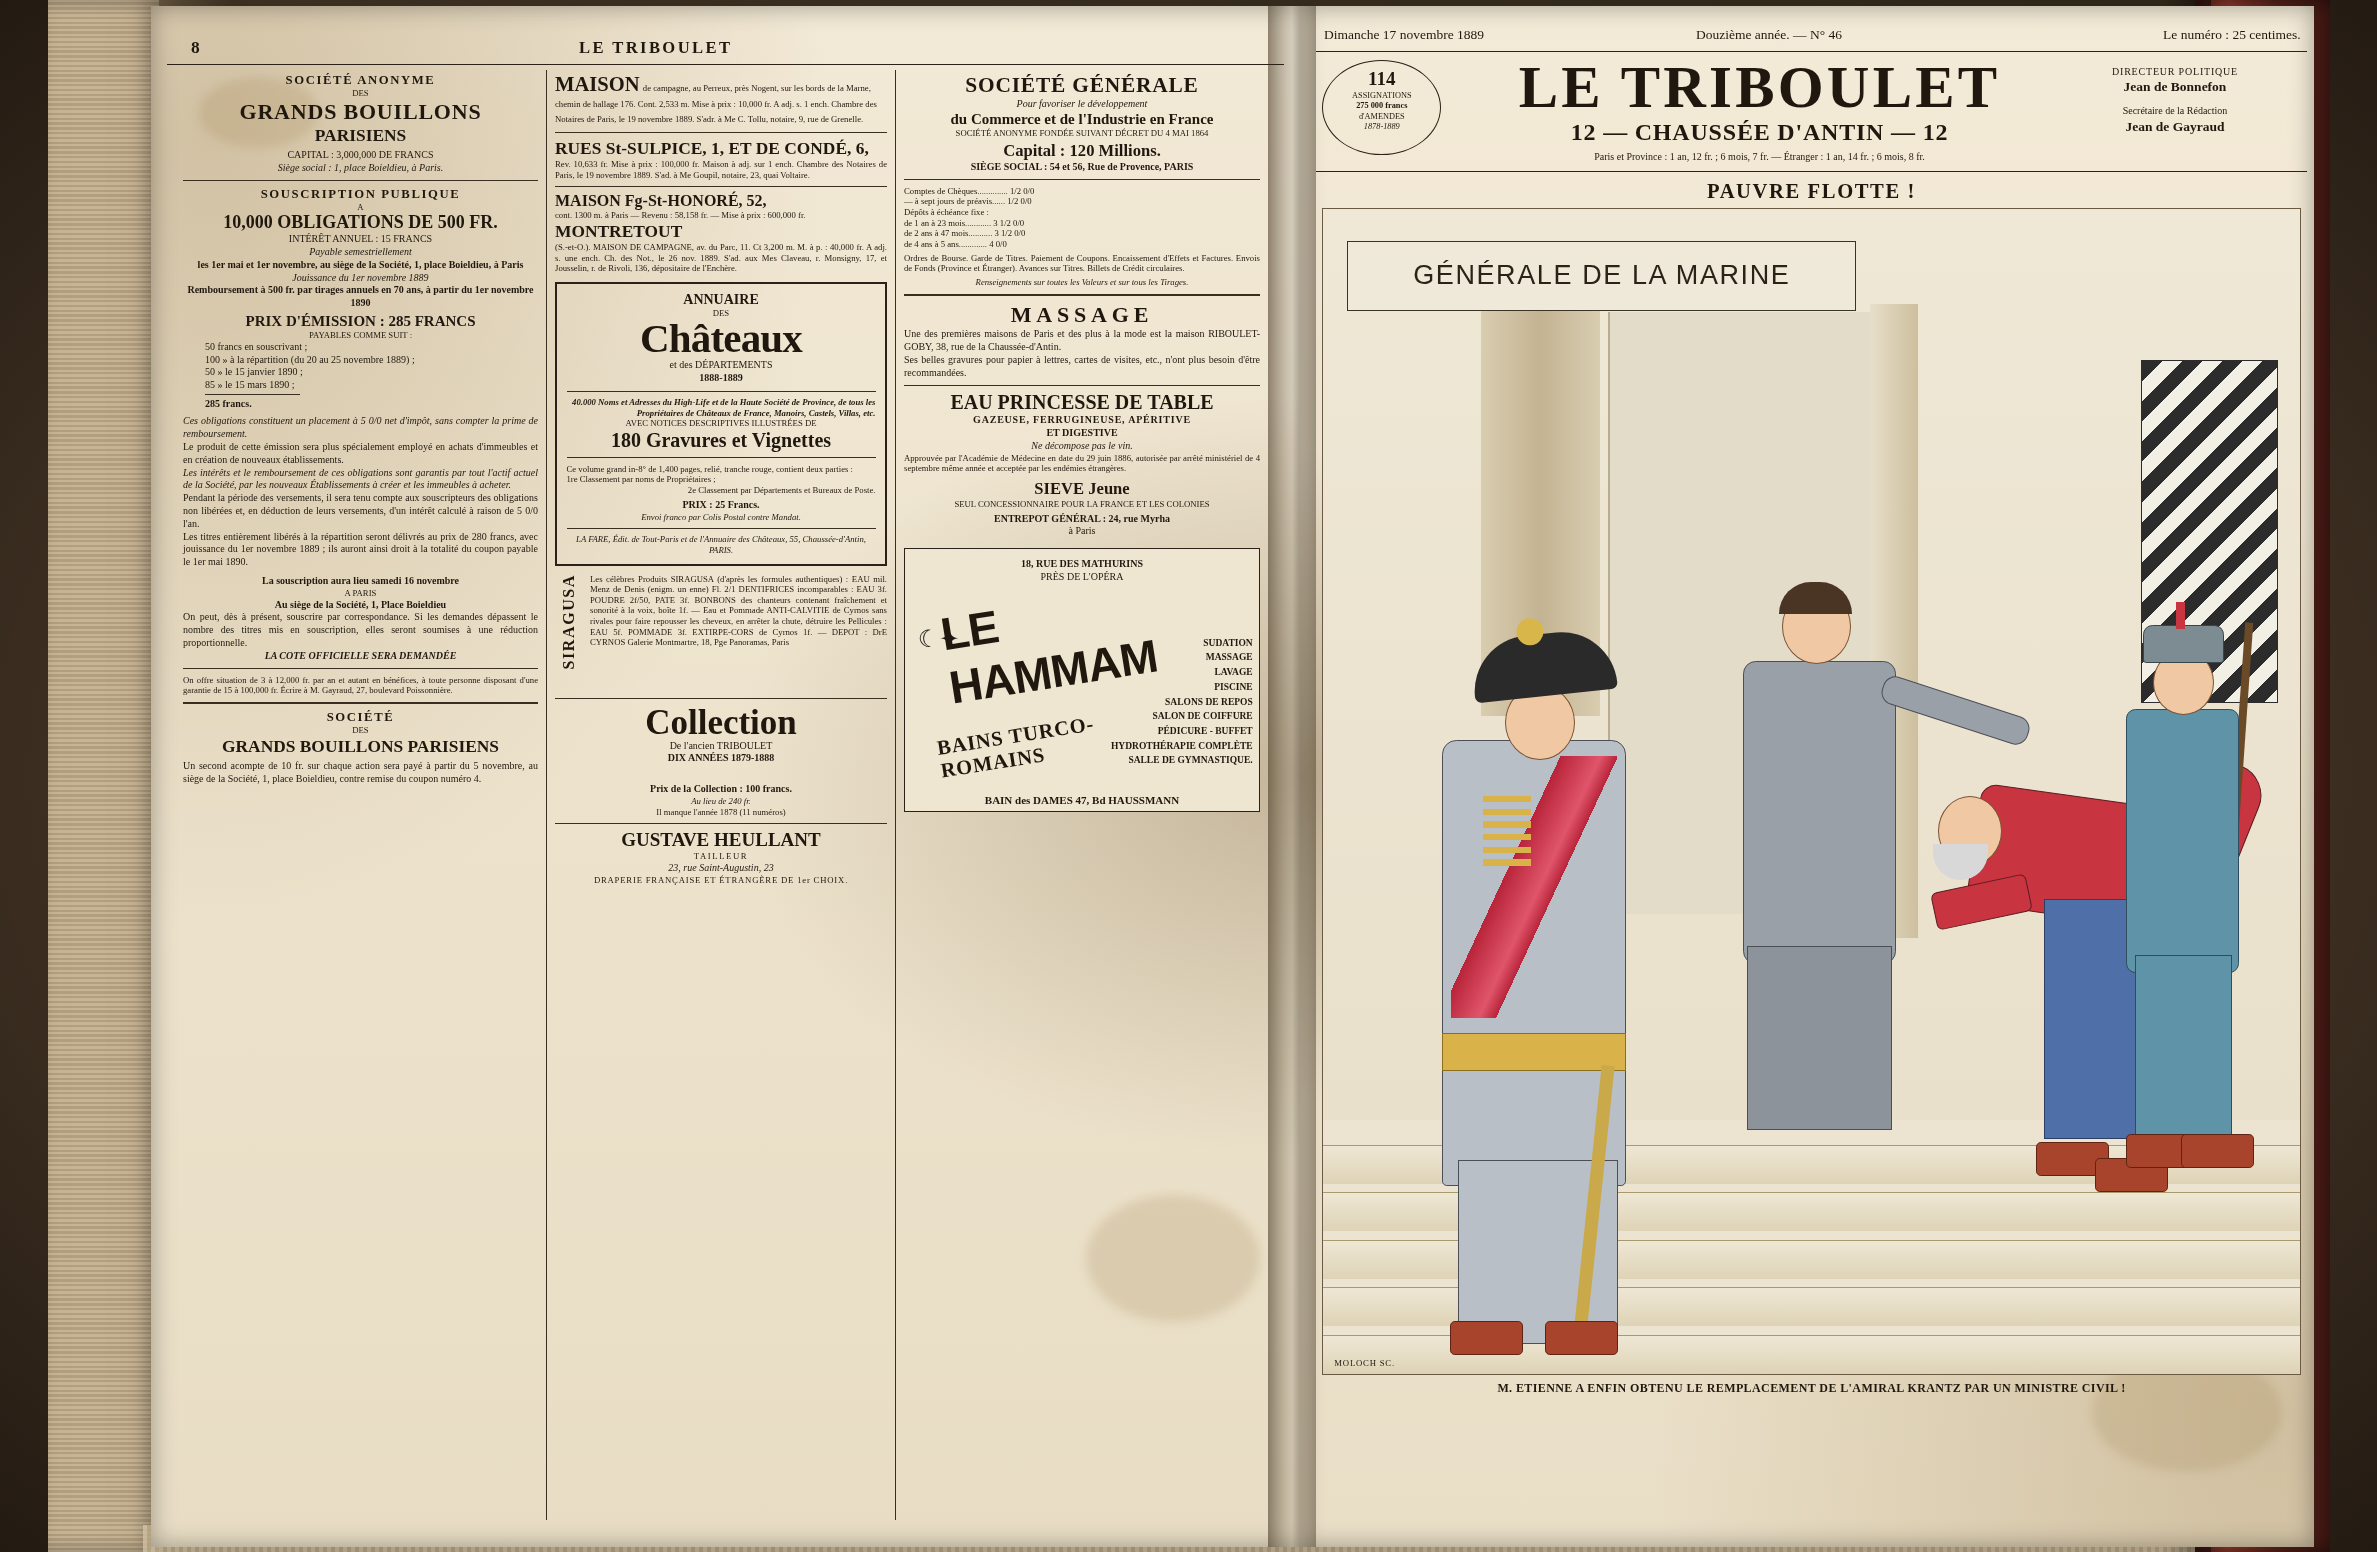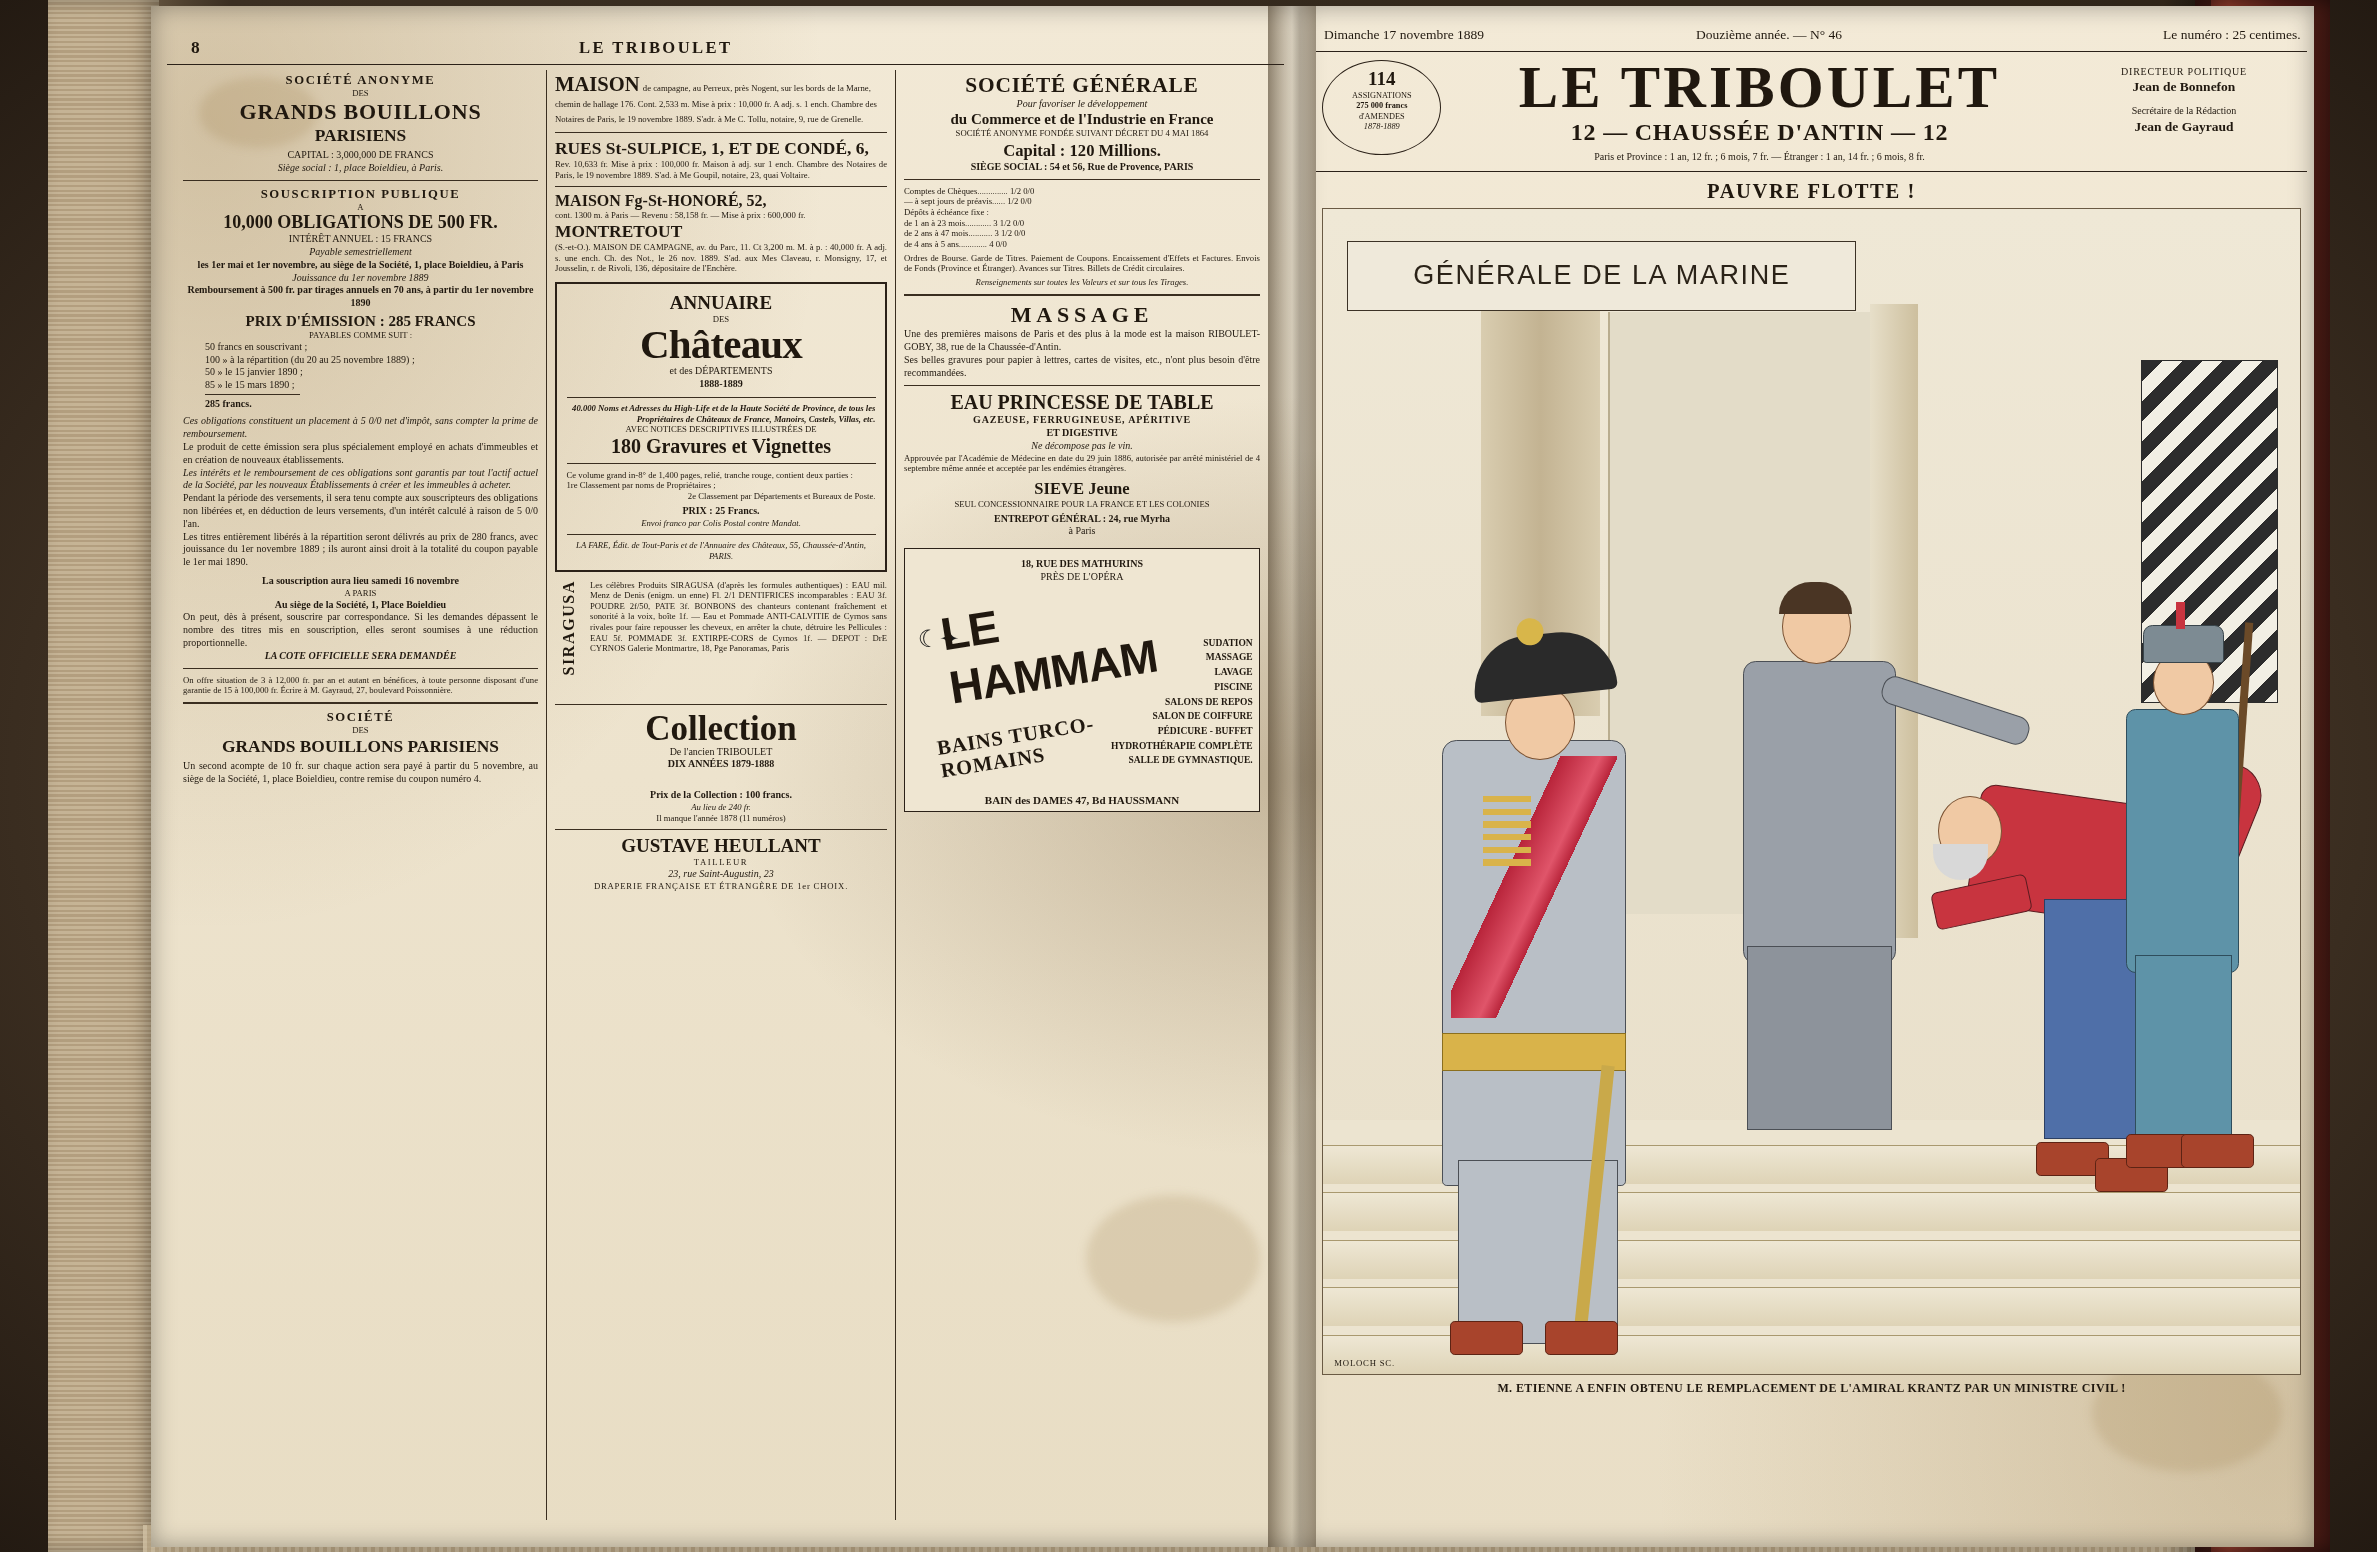--- a/index.html
+++ b/index.html
@@ -62,41 +62,41 @@
   .t1{font-size:22px;font-weight:bold;letter-spacing:0.8px;}
   .t2{font-size:17.4px;font-weight:bold;}
   .t3{font-size:12.7px;font-weight:bold;letter-spacing:1.6px;}
   .sm{font-size:10px;line-height:1.28;}
   .xs{font-size:8.7px;line-height:1.22;}
   .it{font-style:italic;}
   .just{text-align:justify;}
   .blk{font-size:15px;font-weight:bold;}
   .ann{border:2.4px double #2b2118;padding:8px 9.5px;margin-top:8px;text-align:center;}
   .ann .big{font-size:41px;font-weight:bold;line-height:1.0;letter-spacing:-0.8px;}
-  .ann .med{font-size:19px;font-weight:bold;}
+  .ann .med{font-size:14px;font-weight:bold;}
   .coll{font-size:35px;font-weight:bold;text-align:center;line-height:1;}
   .hammam{position:relative;margin-top:9.5px;border:1.6px solid #2b2118;height:262px;overflow:hidden;background:#efe6d2;}
   .sira{position:absolute;left:4.8px;top:0;width:27px;}
   .sira span{display:block;writing-mode:vertical-rl;transform:rotate(180deg);font-weight:bold;font-size:16px;letter-spacing:1.6px;}
 
   
   .rp{position:absolute;left:1268px;top:24px;width:991px;height:1506px;color:#20180f;}
   .rp-topline{position:relative;height:27px;font-size:13.5px;}
   .rp-topline .l{position:absolute;left:8px;top:3.2px;}
   .rp-topline .c{position:absolute;left:380px;top:3.2px;}
   .rp-topline .r{position:absolute;right:6.3px;top:3.2px;}
   .masthead{position:relative;height:119px;border-top:0.8px solid #2b2118;border-bottom:1.6px solid #2b2118;}
   .stamp{position:absolute;left:6.3px;top:8px;width:119px;height:95px;border:1.6px solid #2b2118;border-radius:50%;
     text-align:center;font-size:8.3px;line-height:1.25;padding-top:6.3px;box-sizing:border-box;}
   .stamp .n{font-size:19px;font-weight:bold;}
   .ttl{position:absolute;left:166px;top:6.3px;width:555px;text-align:center;}
   .ttl .main{font-size:59px;font-weight:bold;letter-spacing:3.2px;line-height:1;}
   .ttl .addr{font-size:24px;font-weight:bold;margin-top:1.6px;letter-spacing:0.8px;}
   .ttl .subs{font-size:10px;margin-top:4.8px;}
-  .mh-right{position:absolute;right:8px;top:12.7px;width:230px;text-align:center;font-size:10px;line-height:1.35;}
+  .mh-right{position:absolute;right:17px;top:12.7px;width:230px;text-align:center;font-size:10px;line-height:1.35;}
   .mh-right b{font-size:13.5px;}
   .cartoon-title{text-align:center;font-size:20.6px;font-weight:bold;letter-spacing:1.6px;margin:8px 0 4.8px;}
   .plate{position:relative;margin:0 6.3px;height:1165px;border:0.8px solid #6a5a44;overflow:hidden;
     background:linear-gradient(180deg,#efe7d5,#e7dcc4);}
   .caption{margin-top:6.3px;text-align:center;font-size:12px;font-weight:bold;letter-spacing:0.4px;}
   .sig{position:absolute;left:11px;bottom:6.3px;font-size:8.7px;letter-spacing:0.8px;}
   
   .wall{position:absolute;left:0;top:0;right:0;height:935px;background:linear-gradient(180deg,#efe8d6,#e9e0cb);}
   .signboard{position:absolute;left:24px;top:32px;width:507px;height:68px;background:#efe9da;border:1.6px solid #3c3226;
     display:flex;align-items:center;justify-content:center;font-size:27px;letter-spacing:1.6px;color:#2b2318;font-family:"Liberation Sans",sans-serif;}

